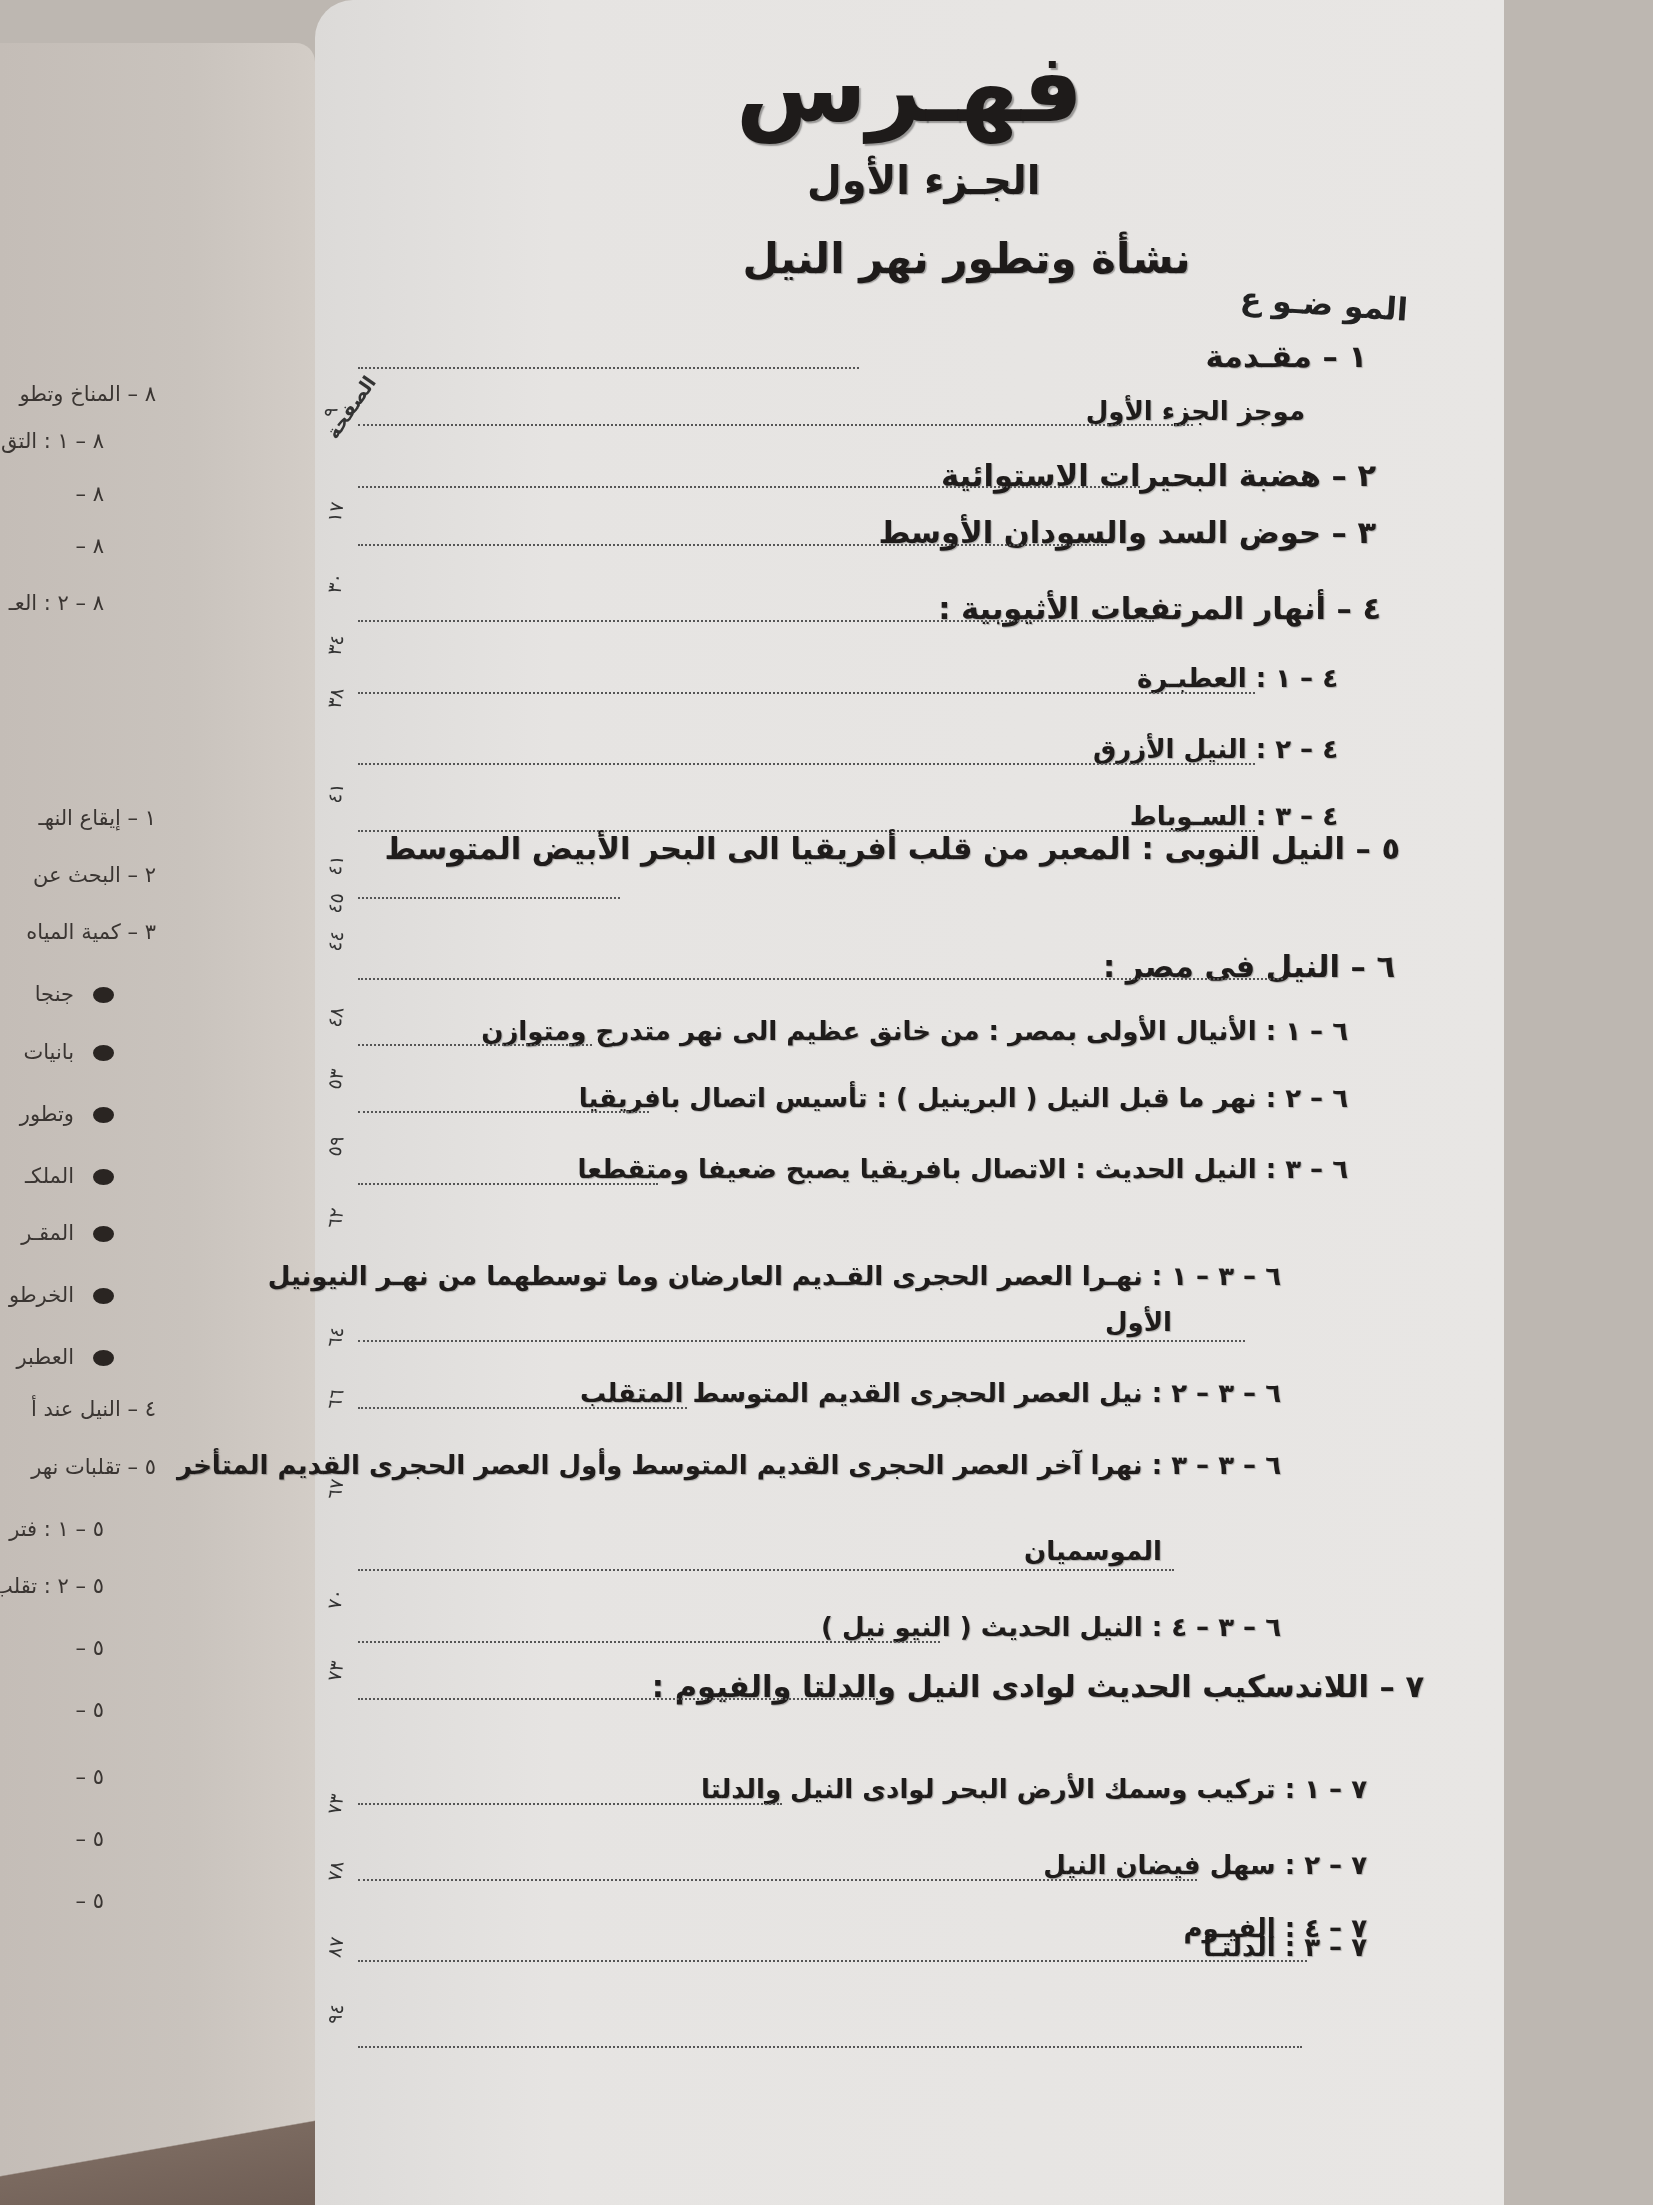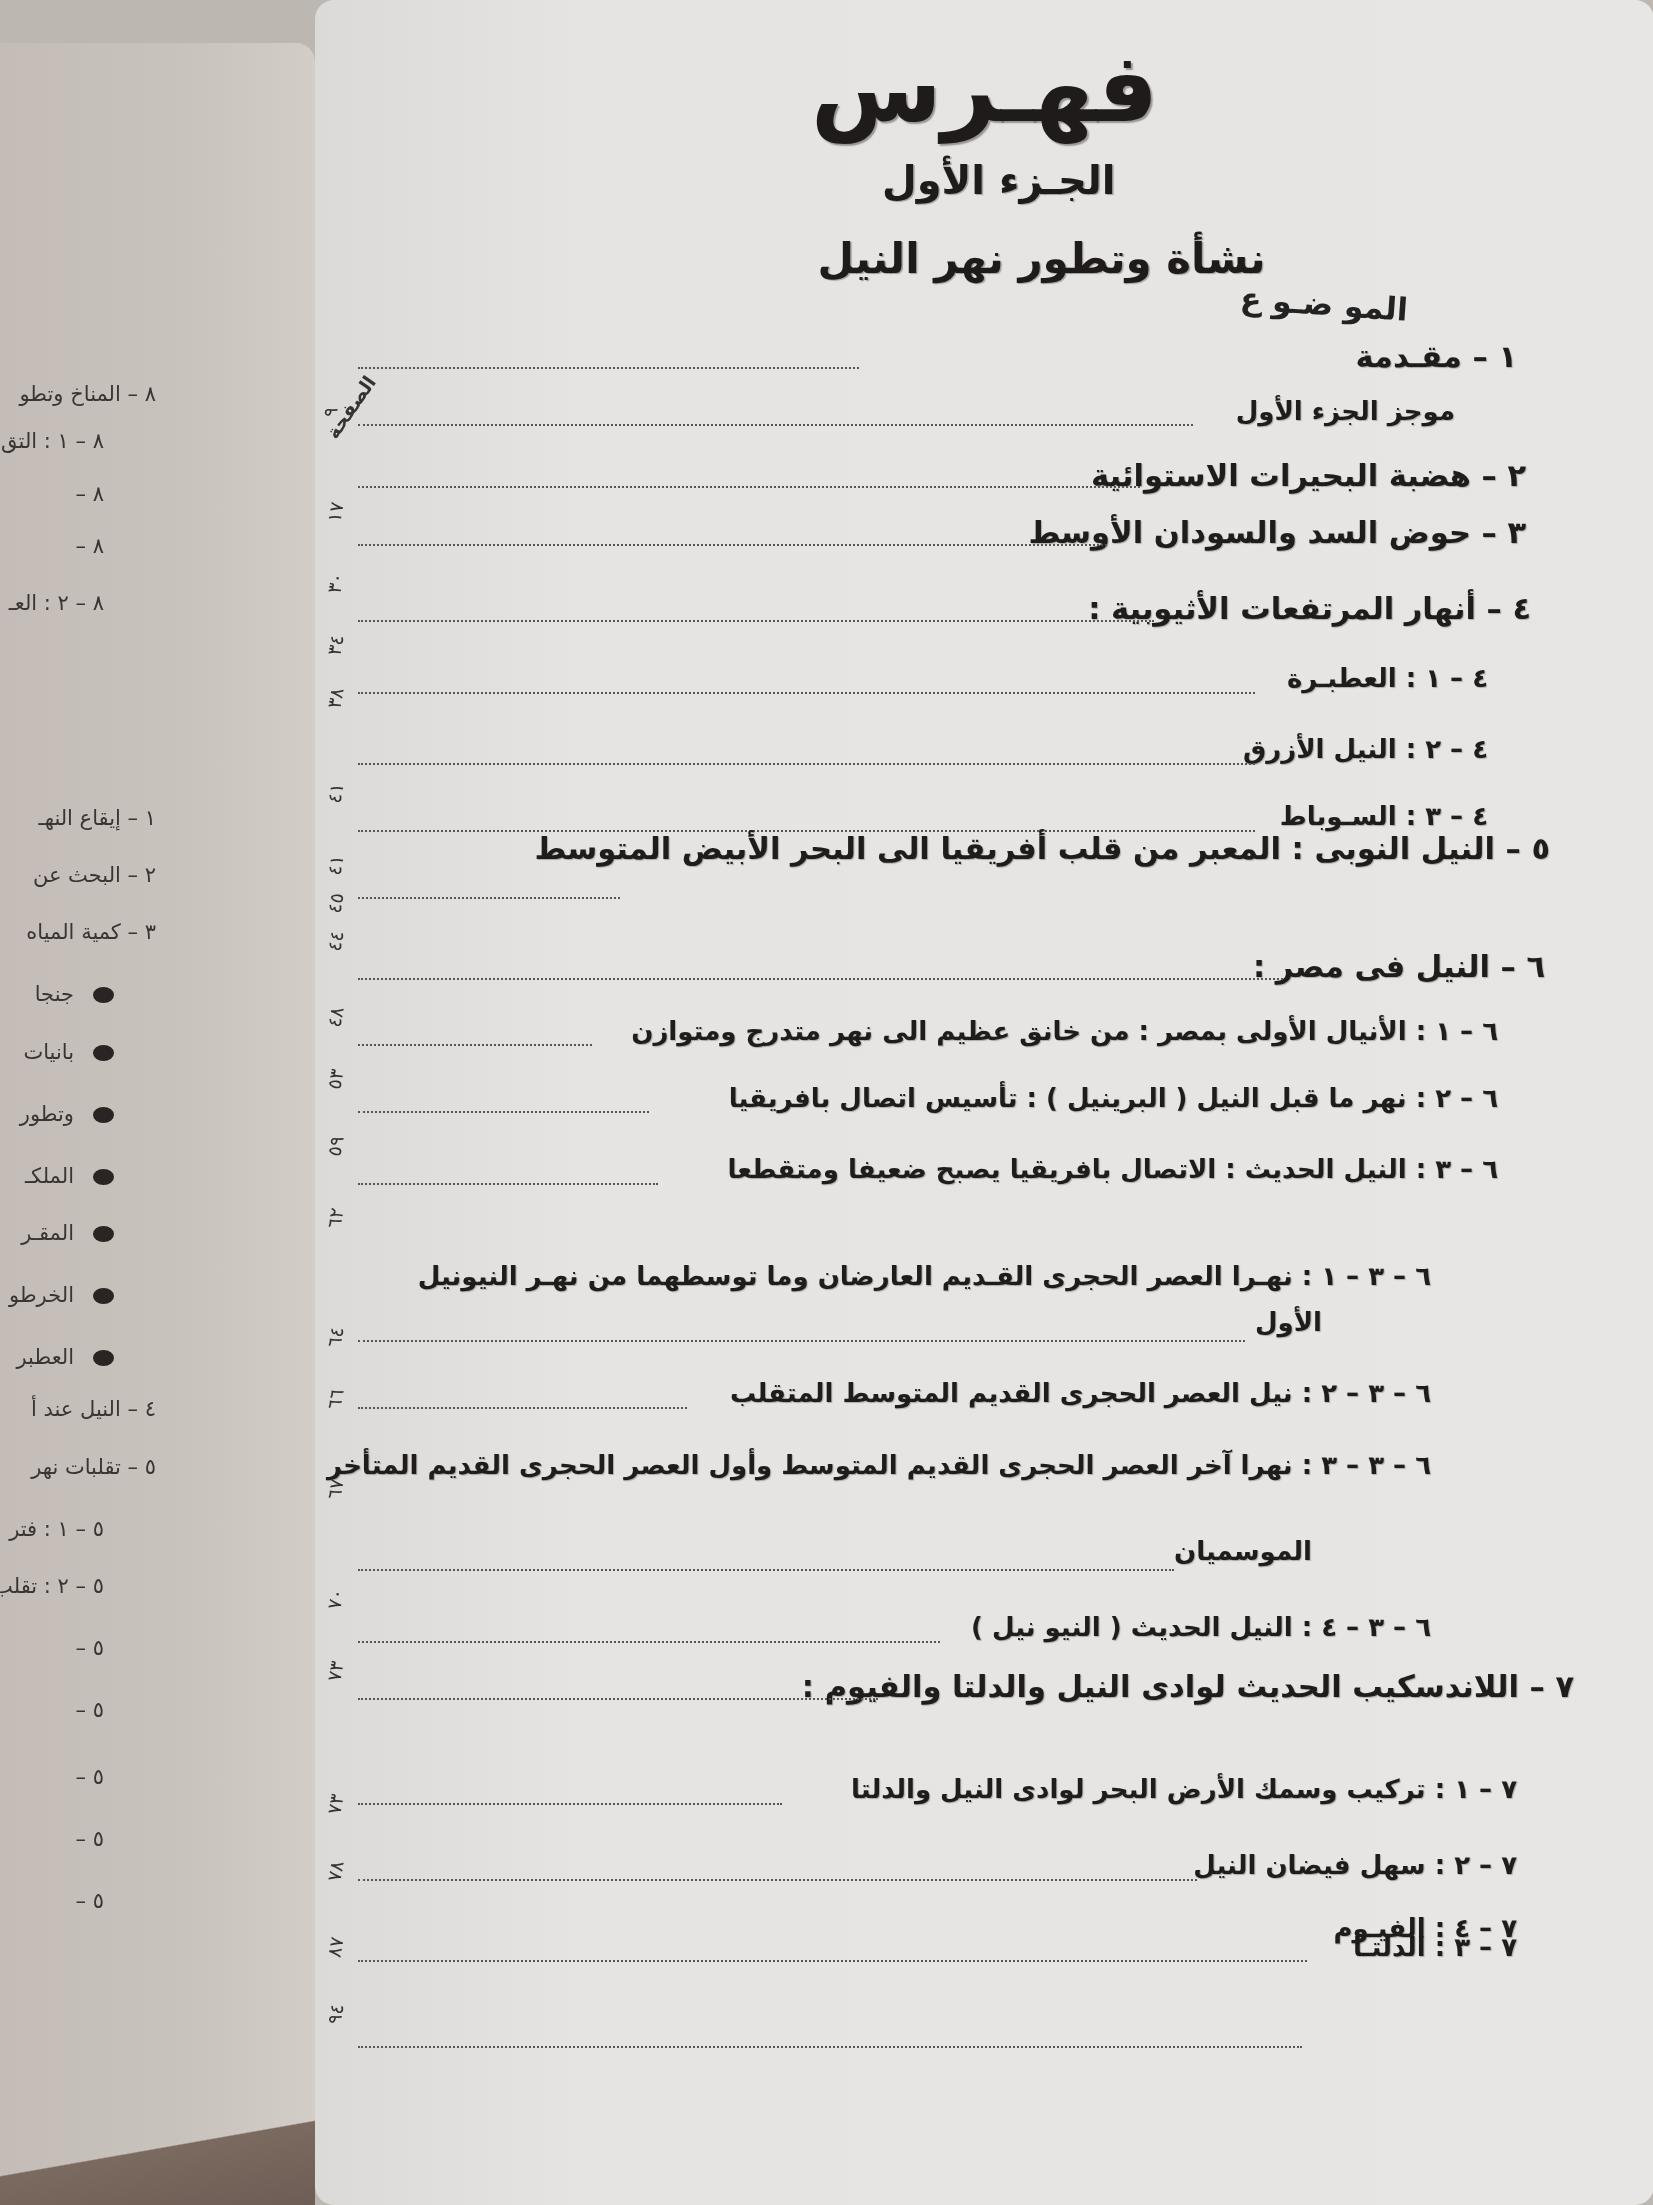--- a/index.html
+++ b/index.html
@@ -21,24 +21,23 @@
   .left-line {
     position:absolute; right:143px; direction:rtl; white-space:nowrap;
     font-size:21px; color:#3a3532; font-family:"DejaVu Sans", sans-serif;
   }
   .left-line .bullet {
     display:inline-block; width:21px; height:16px; border-radius:50%;
     background:#2a2522; vertical-align:middle; margin-left:19px;
   }
   
   .main-page {
-    position:absolute; left:315px; top:0; width:1339px; height:2205px;
+    position:absolute; left:315px; top:0; width:1189px; height:2205px;
     background:linear-gradient(90deg,#dcdad8 0%,#e6e4e2 20%,#e8e6e4 100%);
     border-top-left-radius:38px;
-    border-radius:19px;
   }
   .title {
     position:absolute; top:33px; left:0; width:100%; text-align:center;
     font-size:95px; font-weight:bold; color:#1e1b1a; letter-spacing:9.5px;
     text-shadow:1.9px 1.9px 1.4px rgba(0,0,0,0.35);
   }
   .part {
     position:absolute; left:0; width:100%; text-align:center; direction:rtl;
     font-weight:bold; color:#1e1b1a; text-shadow:1.4px 1.4px 1px rgba(0,0,0,0.3);
   }

